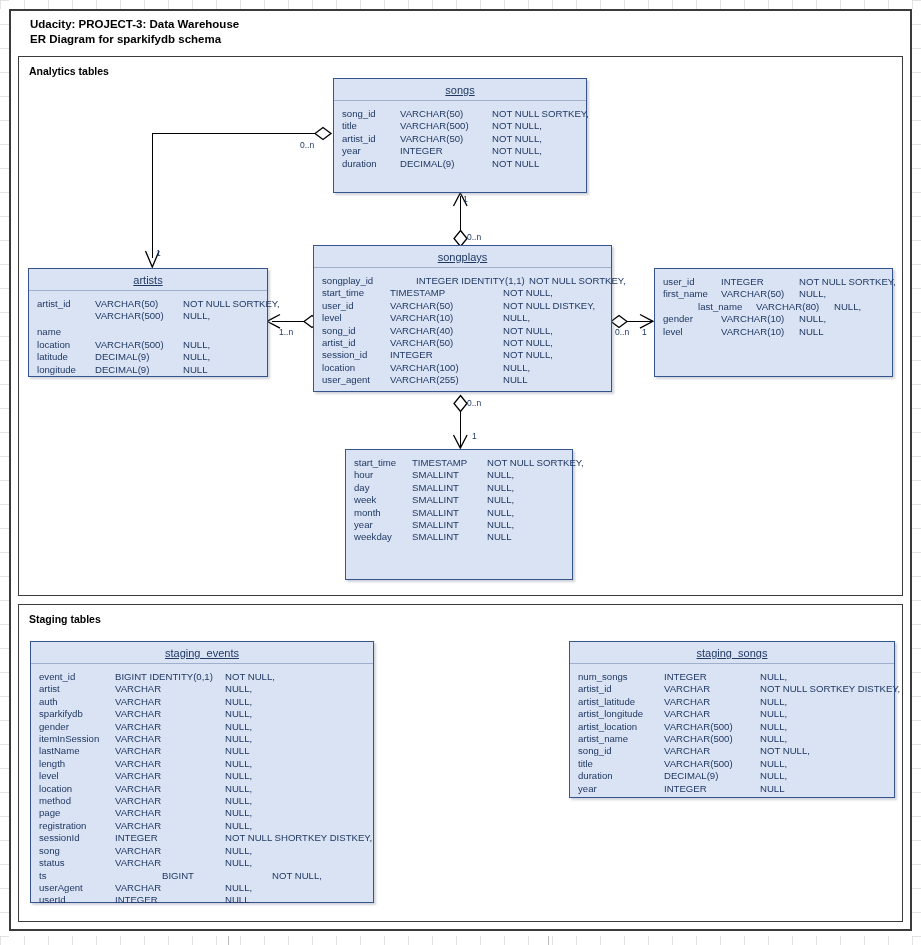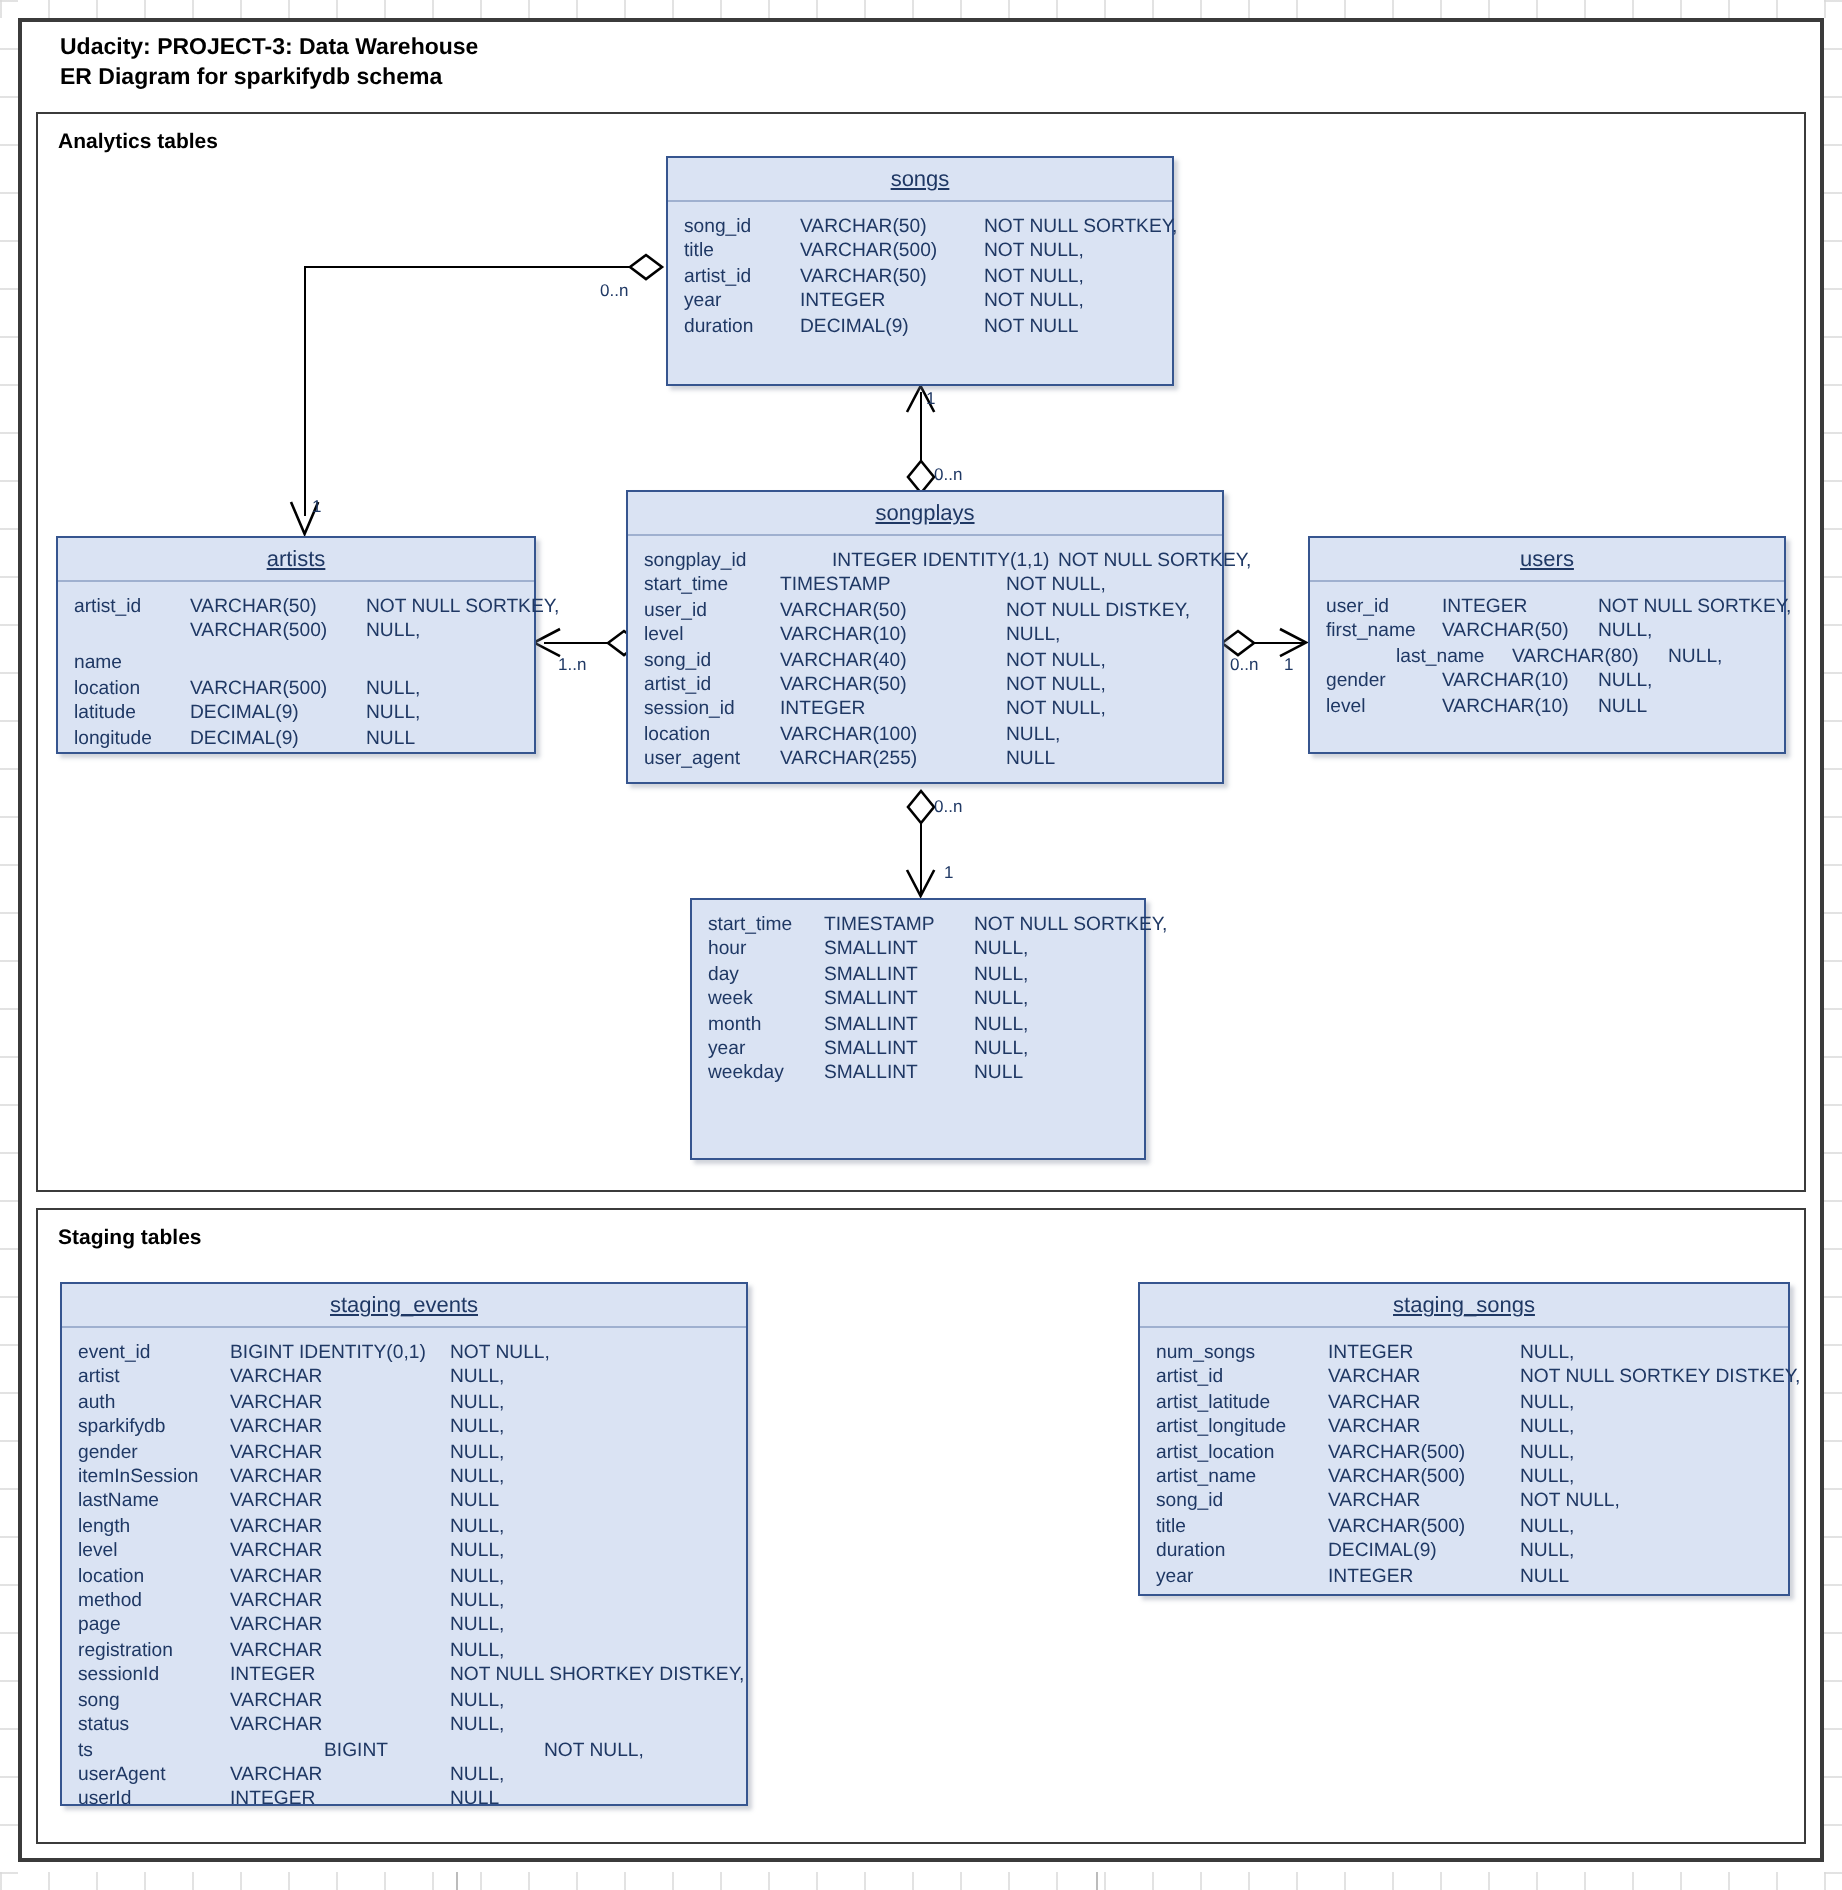--- a/index.html
+++ b/index.html
@@ -228,21 +228,20 @@
     <div class="entity-body">
         <div class="field"><span class="f-name" style="min-width: 58px;">artist_id</span><span class="f-type" style="min-width: 88px;">VARCHAR(50)</span><span class="f-cons">NOT NULL SORTKEY,</span></div>
         <div class="field"><span class="f-name" style="min-width: 58px; margin-top: 16px;">name</span><span class="f-type" style="min-width: 88px;">VARCHAR(500)</span><span class="f-cons">NULL,</span></div>
         <div class="field"><span class="f-name" style="min-width: 58px;">location</span><span class="f-type" style="min-width: 88px;">VARCHAR(500)</span><span class="f-cons">NULL,</span></div>
         <div class="field"><span class="f-name" style="min-width: 58px;">latitude</span><span class="f-type" style="min-width: 88px;">DECIMAL(9)</span><span class="f-cons">NULL,</span></div>
         <div class="field"><span class="f-name" style="min-width: 58px;">longitude</span><span class="f-type" style="min-width: 88px;">DECIMAL(9)</span><span class="f-cons">NULL</span></div>
       </div>
   </div>
 
   <div class="entity" id="e-users" style="left:654px; top:268px; width:239px; height:109px;">
-    <div class="entity-title">users</div>
     <div class="entity-body">
         <div class="field"><span class="f-name" style="min-width: 58px;">user_id</span><span class="f-type" style="min-width: 78px;">INTEGER</span><span class="f-cons">NOT NULL SORTKEY,</span></div>
         <div class="field"><span class="f-name" style="min-width: 58px;">first_name</span><span class="f-type" style="min-width: 78px;">VARCHAR(50)</span><span class="f-cons">NULL,</span></div>
         <div class="field"><span class="f-name" style="min-width: 58px; padding-left: 35px;">last_name</span><span class="f-type" style="min-width: 78px;">VARCHAR(80)</span><span class="f-cons">NULL,</span></div>
         <div class="field"><span class="f-name" style="min-width: 58px;">gender</span><span class="f-type" style="min-width: 78px;">VARCHAR(10)</span><span class="f-cons">NULL,</span></div>
         <div class="field"><span class="f-name" style="min-width: 58px;">level</span><span class="f-type" style="min-width: 78px;">VARCHAR(10)</span><span class="f-cons">NULL</span></div>
       </div>
   </div>
 
   <div class="entity" id="e-time" style="left:345px; top:449px; width:228px; height:131px;">

